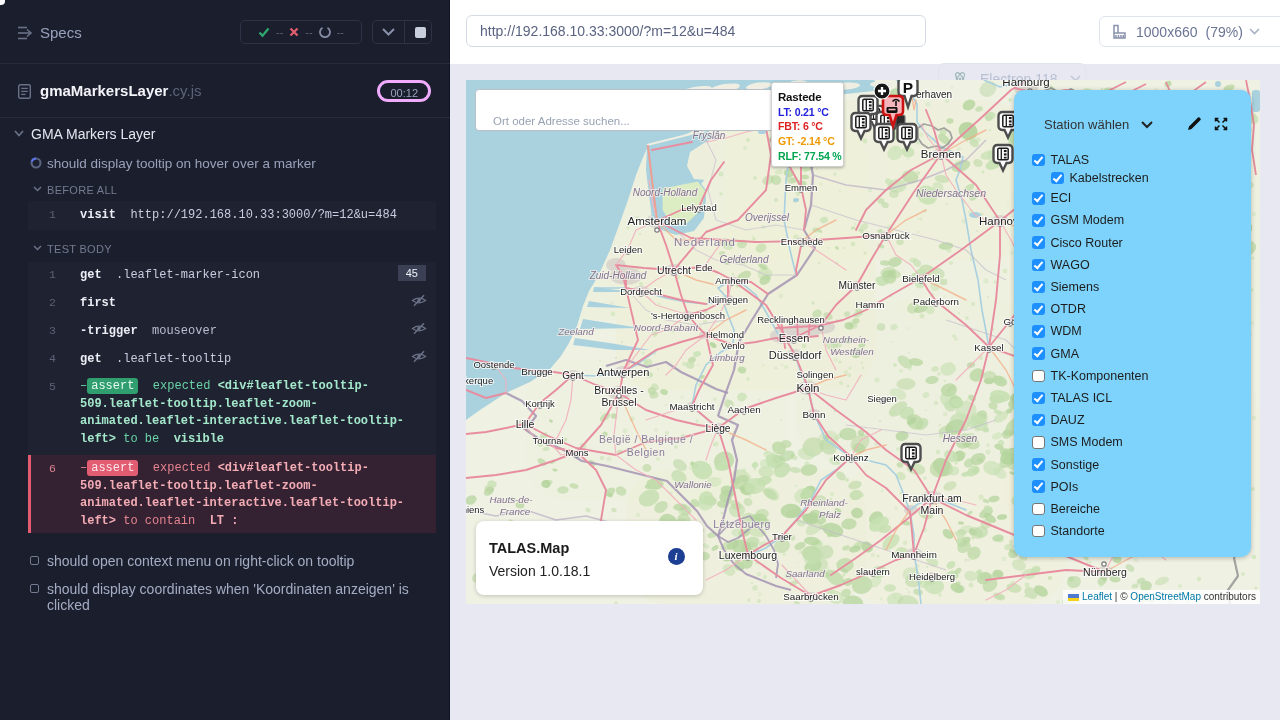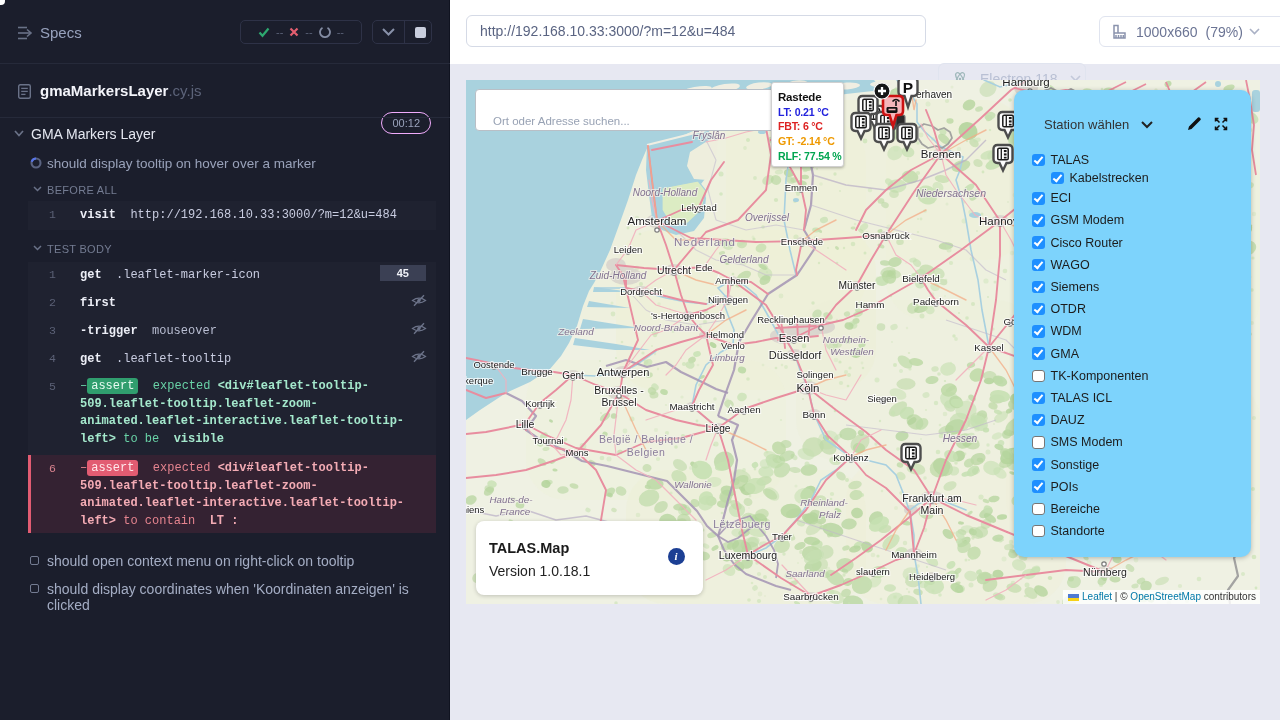--- a/index.html
+++ b/index.html
@@ -11,31 +11,31 @@
 #corner-dot { position:absolute; left:-3px; top:-3px; width:8px; height:8px; background:#fff; border-radius:50%; }
 .hdr { position:absolute; left:0; top:0; width:450px; height:64px; }
 .hdr-icon { position:absolute; left:17px; top:25px; }
 .hdr-title { position:absolute; left:40px; top:24px; font-size:15px; color:#98a2bd; }
 .statbox { position:absolute; left:240px; top:20px; width:122px; height:24px; border:1px solid #2e3247; border-radius:5px; display:flex; align-items:center; justify-content:center; gap:6px; font-size:11px; color:#5c6379; }
 .ctrlbox { position:absolute; left:372px; top:20px; width:60px; height:24px; border:1px solid #2e3247; border-radius:5px; display:flex; align-items:center; }
 .sep { position:absolute; left:0; width:450px; height:1px; background:#262a3a; }
 .specrow { position:absolute; left:0; top:64px; width:450px; height:54px;padding-left:32px; }
 .spec-name { position:absolute; left:40px; top:18px; font-size:15px; font-weight:bold; color:#f3f4fa; }
 .spec-ext { font-weight:normal; color:#5c6379; }
-.spec-timer { position:absolute; right:19px; top:16px; border:1px solid #f0abfc; border-radius:11px; height:22px; padding:0 10px; font-size:11px; color:#9aa3bc; line-height:20px;margin-top:32px; }
+.spec-timer { position:absolute; right:19px; top:16px; border:3px solid #f0abfc; border-radius:11px; height:22px; padding:0 10px; font-size:11px; color:#9aa3bc; line-height:20px; }
 
 .suite-title { position:absolute; left:31px; top:126px; font-size:14px; color:#e4e7f0; }
 .test-title { position:absolute; left:47px; top:156px; font-size:13.5px; color:#99a2ba; }
 .hook-name { position:absolute; font-size:11px; color:#747c92; letter-spacing:.3px; }
 .cmdblock { position:absolute; left:28px; width:408px; background:#1f2230; }
 .cmd { position:relative; font-family:"Liberation Mono",monospace; font-size:12px; color:#c8cce0; }
 .cmd-num { position:absolute; left:14px; top:0; width:14px; text-align:right; color:#5b6176; font-size:11.5px; }
 .cmd-body { position:absolute; left:52px; top:0; }
 .cmd b { color:#eceef6; font-weight:bold; }
-.badge45 { position:absolute; right:10px; top:-3px; background:#3b4054; color:#f0f2f8; font-size:11px; font-weight:bold; border-radius:0; padding:2px 17px; font-family:"Liberation Sans",sans-serif; }
+.badge45 { position:absolute; right:10px; top:-3px; background:#3b4054; color:#f0f2f8; font-size:11px; font-weight:normal; border-radius:0; padding:2px 8px; font-family:"Liberation Sans",sans-serif; }
 .eyeslash { position:absolute; right:9px; top:-2px; }
 .assert-green { color:#69d3a7; }
 .assert-green b { color:#a4e8cc; font-weight:bold; }
 .abadge-g { background:#309e6e; color:#e8fbf2; padding:1px 4px; border-radius:3px; }
 .assert-red  { color:#e5848f; }
 .assert-red b { color:#f3abb4; font-weight:bold; }
 .abadge-r { background:#e25c72; color:#ffe9ec; padding:1px 4px; border-radius:3px; }
 .failrow { position:absolute; left:28px; width:408px; background:#342232; border-left:3px solid #e25c72; }
 .ttest { position:absolute; left:47px; font-size:14px; color:#a4adc4; }
 .tbox { position:absolute; left:30px; width:9px; height:9px; border:1.5px solid #747c92; border-radius:2px; }

